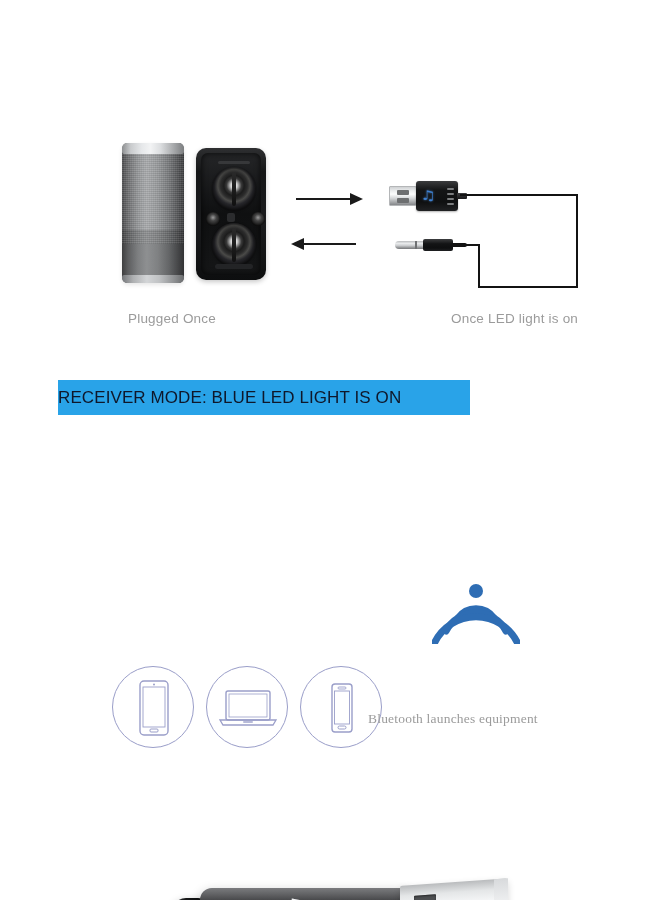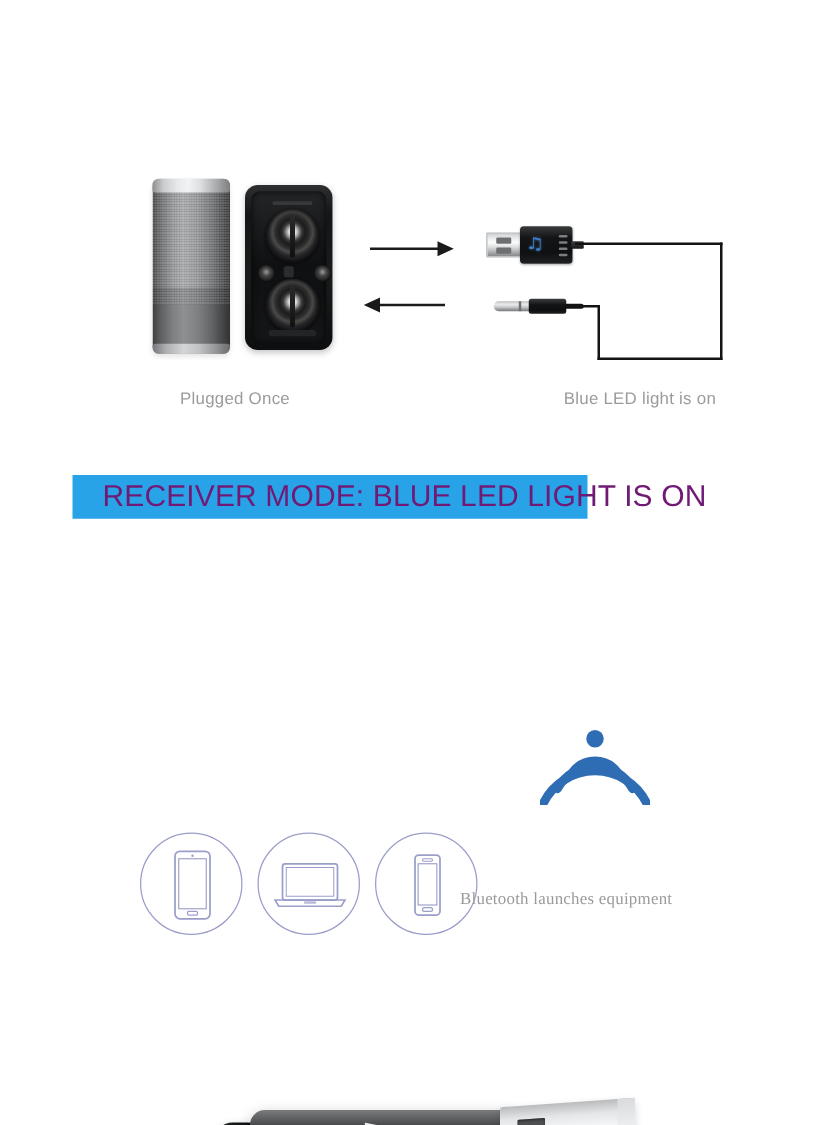--- a/index.html
+++ b/index.html
@@ -210,34 +210,34 @@
 
   
   .wire { position: absolute; background: #131313; }
   #wire-top-h    { left: 460px; top: 194px; width: 118px; height: 2px; }
   #wire-right-v  { left: 576px; top: 194px; width: 2px; height: 94px; }
   #wire-bottom-h { left: 478px; top: 286px; width: 100px; height: 2px; }
   #wire-mid-v    { left: 478px; top: 244px; width: 2px; height: 44px; }
   #wire-jack-h   { left: 452px; top: 244px; width: 28px; height: 2px; }
 
   
-  #caption-plugged-once { left: 144px; top: 311px; }
+  #caption-plugged-once { left: 128px; top: 311px; }
   #caption-blue-led-top { left: 451px; top: 311px; }
 
   
   #banner-receiver-mode {
     left: 58px; top: 380px; width: 412px; height: 35px;
     background: #29a3e8;
     display: flex; align-items: center;
   }
   #banner-receiver-mode-text {
-    color: #701a75;
-    font-size: 24px;
+    color: #0f172a;
+    font-size: 17px;
     letter-spacing: 0.1px;
-    padding-left: 24px;
+    padding-left: 0;
     white-space: nowrap;
     font-family: "Liberation Sans", sans-serif;
   }
 
   
   #product-photo { left: 0; top: 430px; width: 660px; height: 210px; }
 
   
   #product-flange {
     position: absolute; left: 172px; top: 468px; width: 40px; height: 130px;
@@ -353,21 +353,21 @@
     <div id="mini-jack-body"></div>
   </div>
 
   <div class="wire" id="wire-top-h"></div>
   <div class="wire" id="wire-right-v"></div>
   <div class="wire" id="wire-bottom-h"></div>
   <div class="wire" id="wire-mid-v"></div>
   <div class="wire" id="wire-jack-h"></div>
 
   <div class="abs caption" id="caption-plugged-once">Plugged Once</div>
-  <div class="abs caption" id="caption-blue-led-top">Blue LED light is on</div>
+  <div class="abs caption" id="caption-blue-led-top">Once LED light is on</div>
 </div>
 
 <div class="abs" id="banner-receiver-mode">
   <span id="banner-receiver-mode-text">RECEIVER MODE: BLUE LED LIGHT IS ON</span>
 </div>
 
 <div class="abs" id="product-photo">
 
   <div id="product-flange"></div>
 

